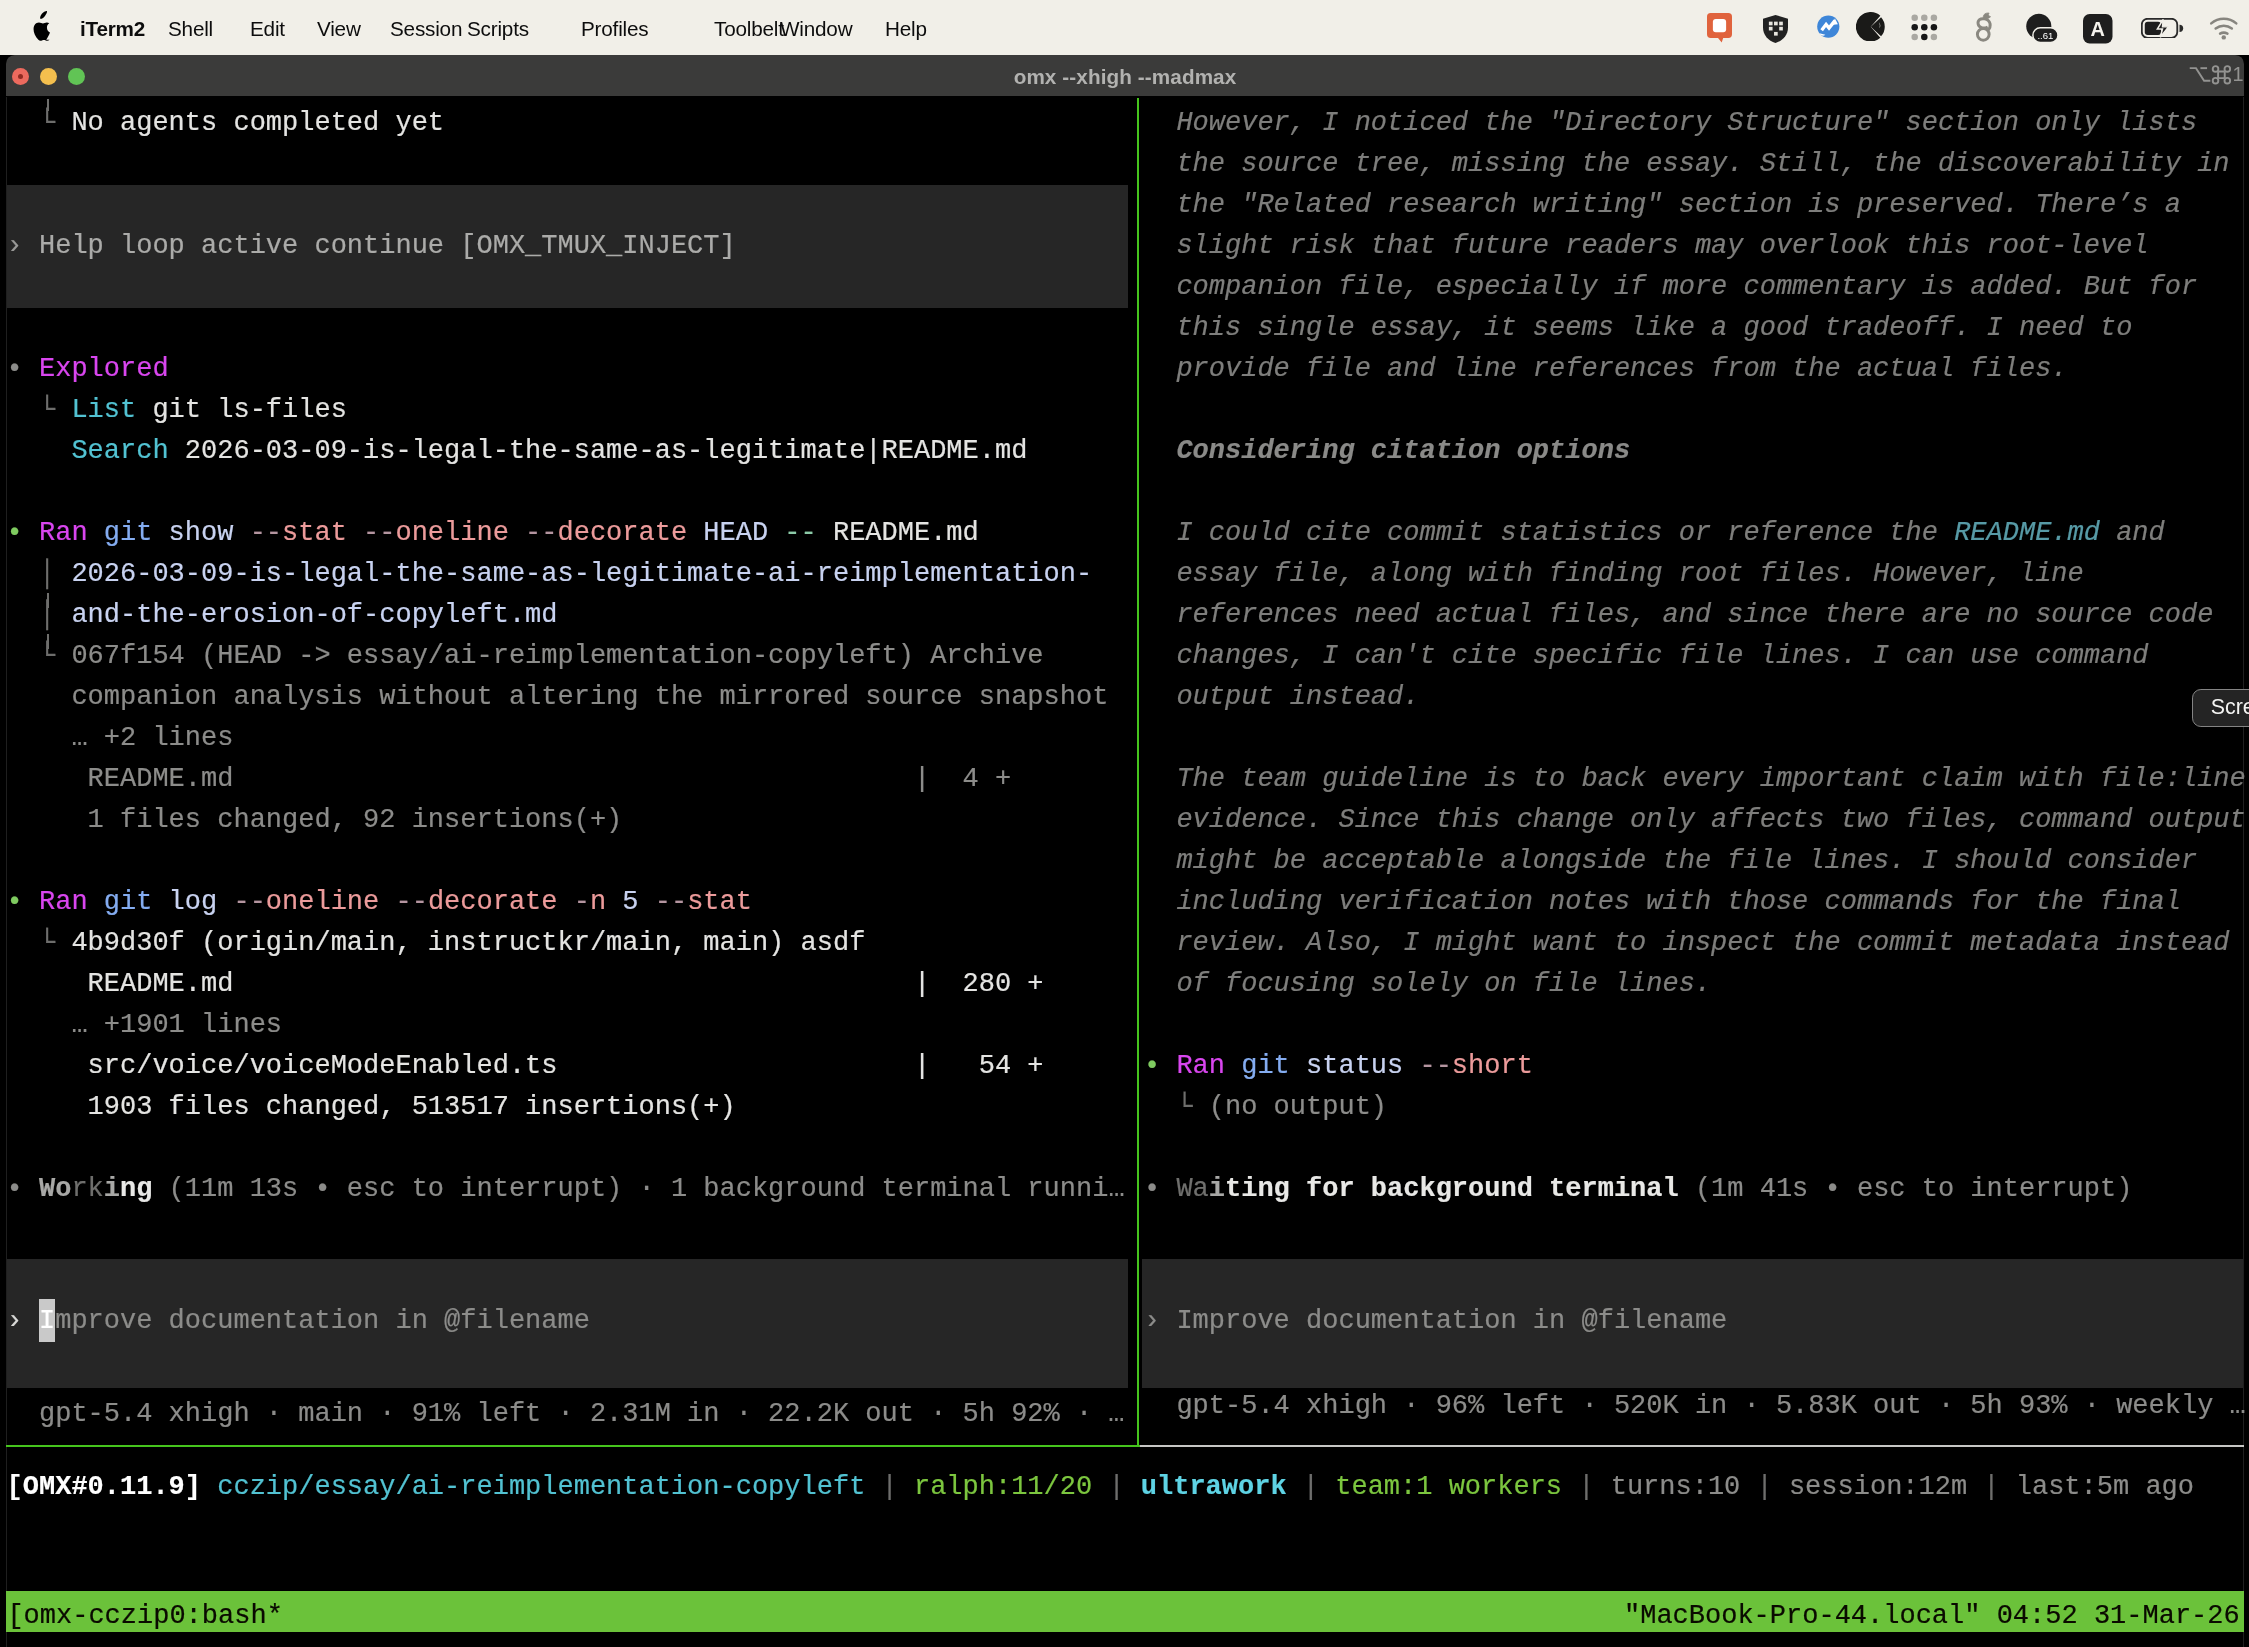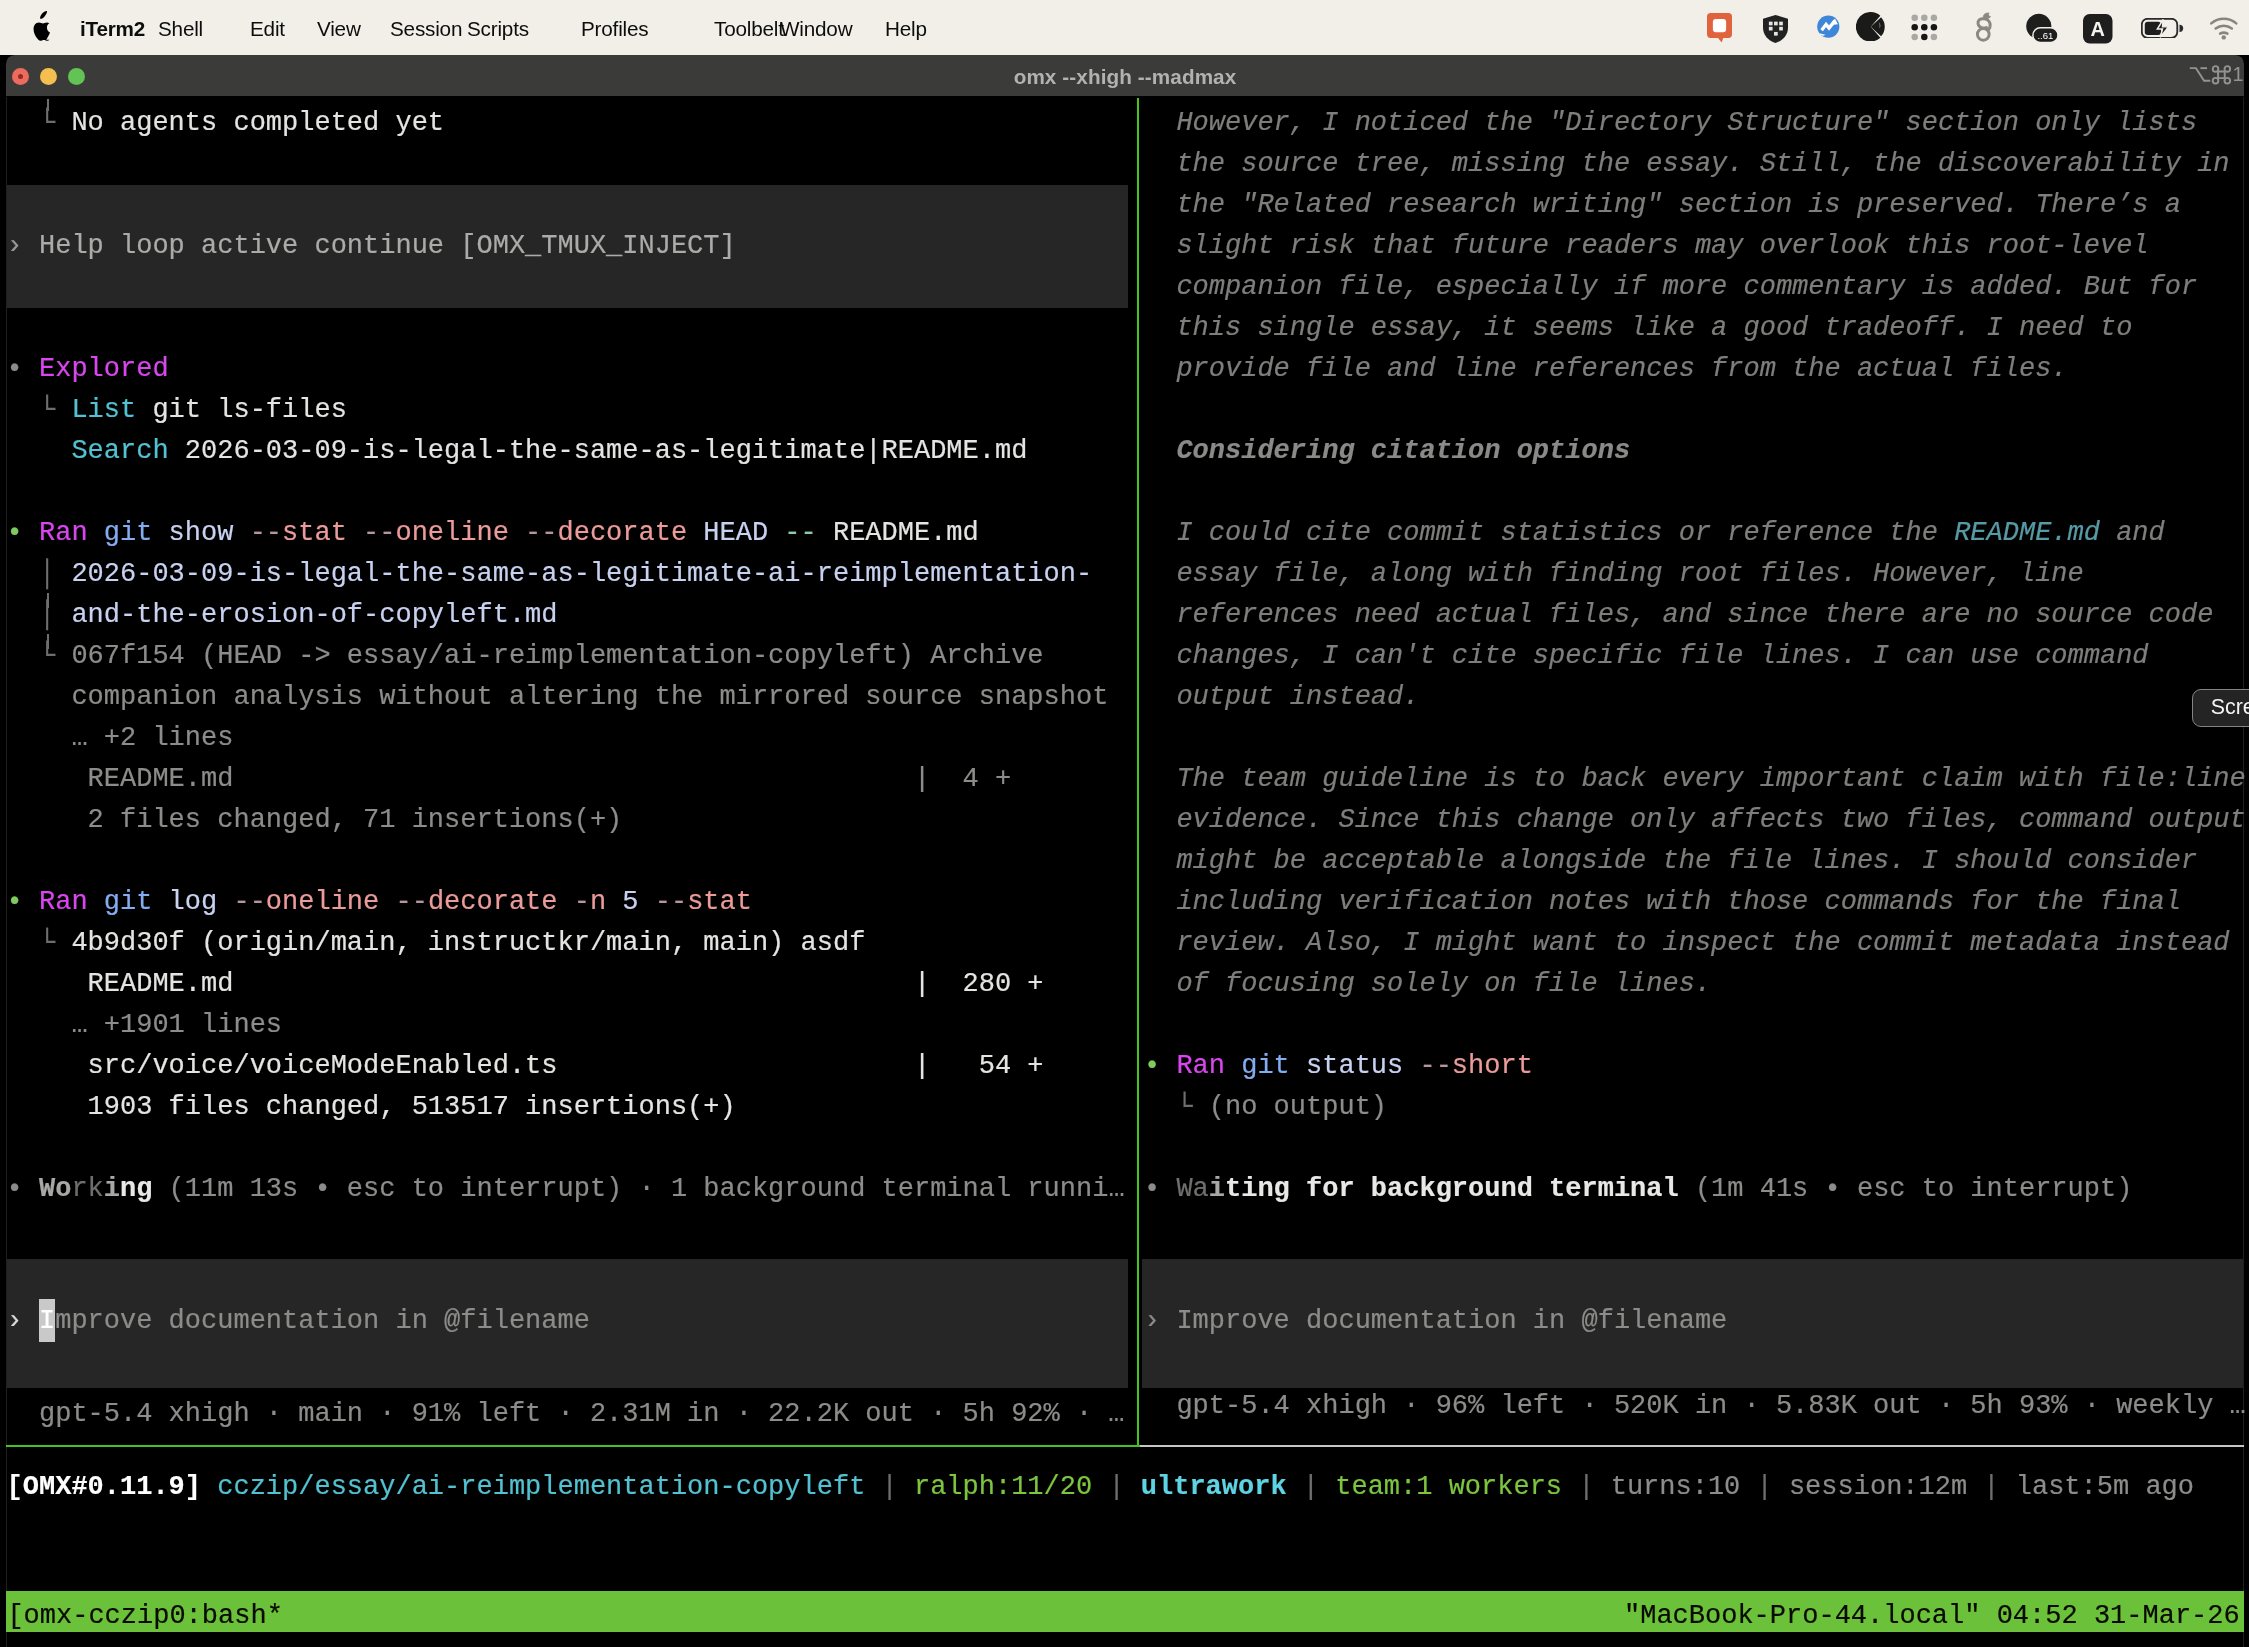--- a/index.html
+++ b/index.html
@@ -15,21 +15,21 @@
 .th{color:#7E7E7C;font-style:italic}.thb{color:#8A8A88;font-style:italic;font-weight:bold}
 .gn{color:#7FCB60}.bl{color:#84ACF0}.lv{color:#C8D2F0}.sm{color:#EC9B9B}.td{color:#8CCBA8}
 .cy{color:#52C2D2}.smd{color:#B495A0}.tealit{color:#579AA6;font-style:italic}
 .shimd{color:#6F6F6D;font-weight:normal}.shimm{color:#A8A8A6;font-weight:bold}
 </style></head><body>
 <div id="menubar">
 <svg style="position:absolute;left:29px;top:11px" width="23.6" height="30" viewBox="0 0 28 36">
       <path fill="#000" d="M19.2 5.6c1.5-1.9 2.6-4.4 2.2-5.6-2.1.1-4.6 1.5-6.1 3.3-1.3 1.6-2.5 4.2-2 6.1 2.3.2 4.4-1.9 5.9-3.8z M24.5 34.5c-1.5 1.4-3 1.4-4.5.8-1.5-.6-2.9-.7-4.5 0-2 .9-3.1.6-4.4-.7C4.2 27.5 3.4 17.5 9 14.5c2.1-1.1 3.9-.8 5.4-.1 1.4.6 2.7.7 4.3 0 2-.9 3.8-.8 5.5.4-1.8 1.2-2.9 2.8-2.8 5.3.1 2.9 1.6 4.7 3.6 5.6-.8 2.4-2.7 6.1-4.5 8.8z"></path>
     </svg>
 <span class="mi" style="left:80px;font-weight:bold">iTerm2</span>
-<span class="mi" style="left:158px">Shell</span>
+<span class="mi" style="left:168px">Shell</span>
 <span class="mi" style="left:250px">Edit</span>
 <span class="mi" style="left:317px">View</span>
 <span class="mi" style="left:390px">Session</span>
 <span class="mi" style="left:467px">Scripts</span>
 <span class="mi" style="left:581px">Profiles</span>
 <span class="mi" style="left:714px">Toolbelt</span>
 <span class="mi" style="left:780px">Window</span>
 <span class="mi" style="left:885px">Help</span>
 <svg style="position:absolute;left:1707px;top:13.3px" width="25" height="29.5" viewBox="0 0 34 40">
       <path fill="#E0633D" d="M5 0h24a5 5 0 0 1 5 5v24a5 5 0 0 1-5 5h-7l-2 6-5-6H5a5 5 0 0 1-5-5V5a5 5 0 0 1 5-5z"></path>
@@ -142,21 +142,21 @@
 <span class="gd">  └ </span><span class="cy">List</span><span class="w"> git ls-files</span>
 <span class="cy">    Search</span><span class="w"> 2026-03-09-is-legal-the-same-as-legitimate|README.md</span>
 <span> </span>
 <span class="gn">• </span><span class="wb">Ran</span><span class="bl"> git</span><span class="lv"> show</span> <span class="smd">--</span><span class="sm">stat</span> <span class="smd">--</span><span class="sm">oneline</span> <span class="smd">--</span><span class="sm">decorate</span><span class="lv"> HEAD</span><span class="td"> --</span><span class="w"> README.md</span>
 <span class="gd">  │ </span><span class="lv">2026-03-09-is-legal-the-same-as-legitimate-ai-reimplementation-</span>
 <span class="gd">  │ </span><span class="lv">and-the-erosion-of-copyleft.md</span>
 <span class="gd">  └ </span><span class="gy">067f154 (HEAD -&gt; essay/ai-reimplementation-copyleft) Archive</span>
 <span class="gy">    companion analysis without altering the mirrored source snapshot</span>
 <span class="gy">    … +2 lines</span>
 <span class="gy">     README.md                                          |  4 +</span>
-<span class="gy">     2 files changed, 71 insertions(+)</span>
+<span class="gy">     1 files changed, 92 insertions(+)</span>
 <span> </span>
 <span class="gn">• </span><span class="wb">Ran</span><span class="bl"> git</span><span class="lv"> log</span> <span class="smd">--</span><span class="sm">oneline</span> <span class="smd">--</span><span class="sm">decorate</span> <span class="smd">-</span><span class="sm">n</span><span class="lv"> 5</span> <span class="smd">--</span><span class="sm">stat</span>
 <span class="gd">  └ </span><span class="w">4b9d30f (origin/main, instructkr/main, main) asdf</span>
 <span class="w">     README.md                                          |  280 +</span>
 <span class="gy">    … +1901 lines</span>
 <span class="w">     src/voice/voiceModeEnabled.ts                      |   54 +</span>
 <span class="w">     1903 files changed, 513517 insertions(+)</span>
 <span> </span>
 <span class="gy">• </span><span class="shimm">Wo</span><span class="shimd">rk</span><span class="shimm">i</span><span style="color:#E8E8E6;font-weight:bold">ng</span><span class="gy"> (11m 13s • esc to interrupt) · 1 background terminal runni…</span></pre>
 

